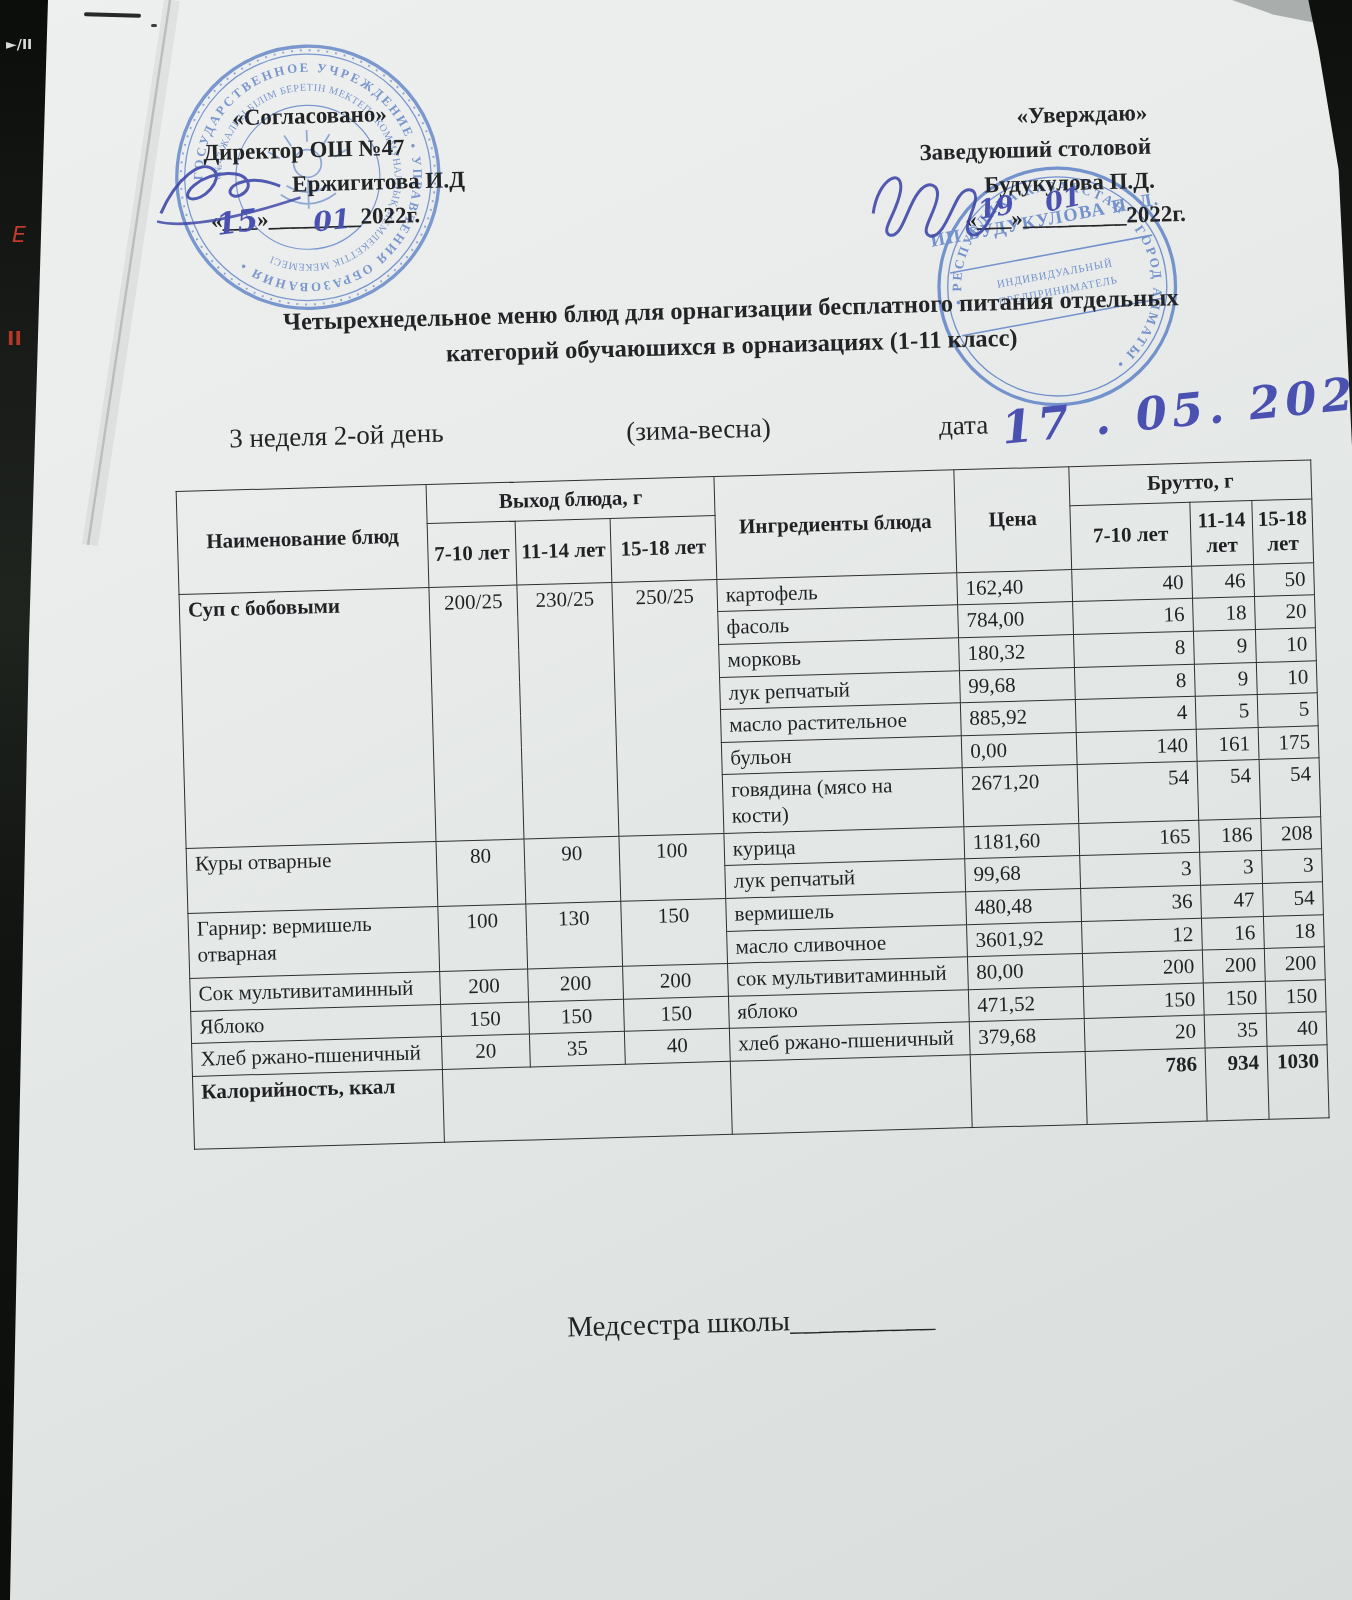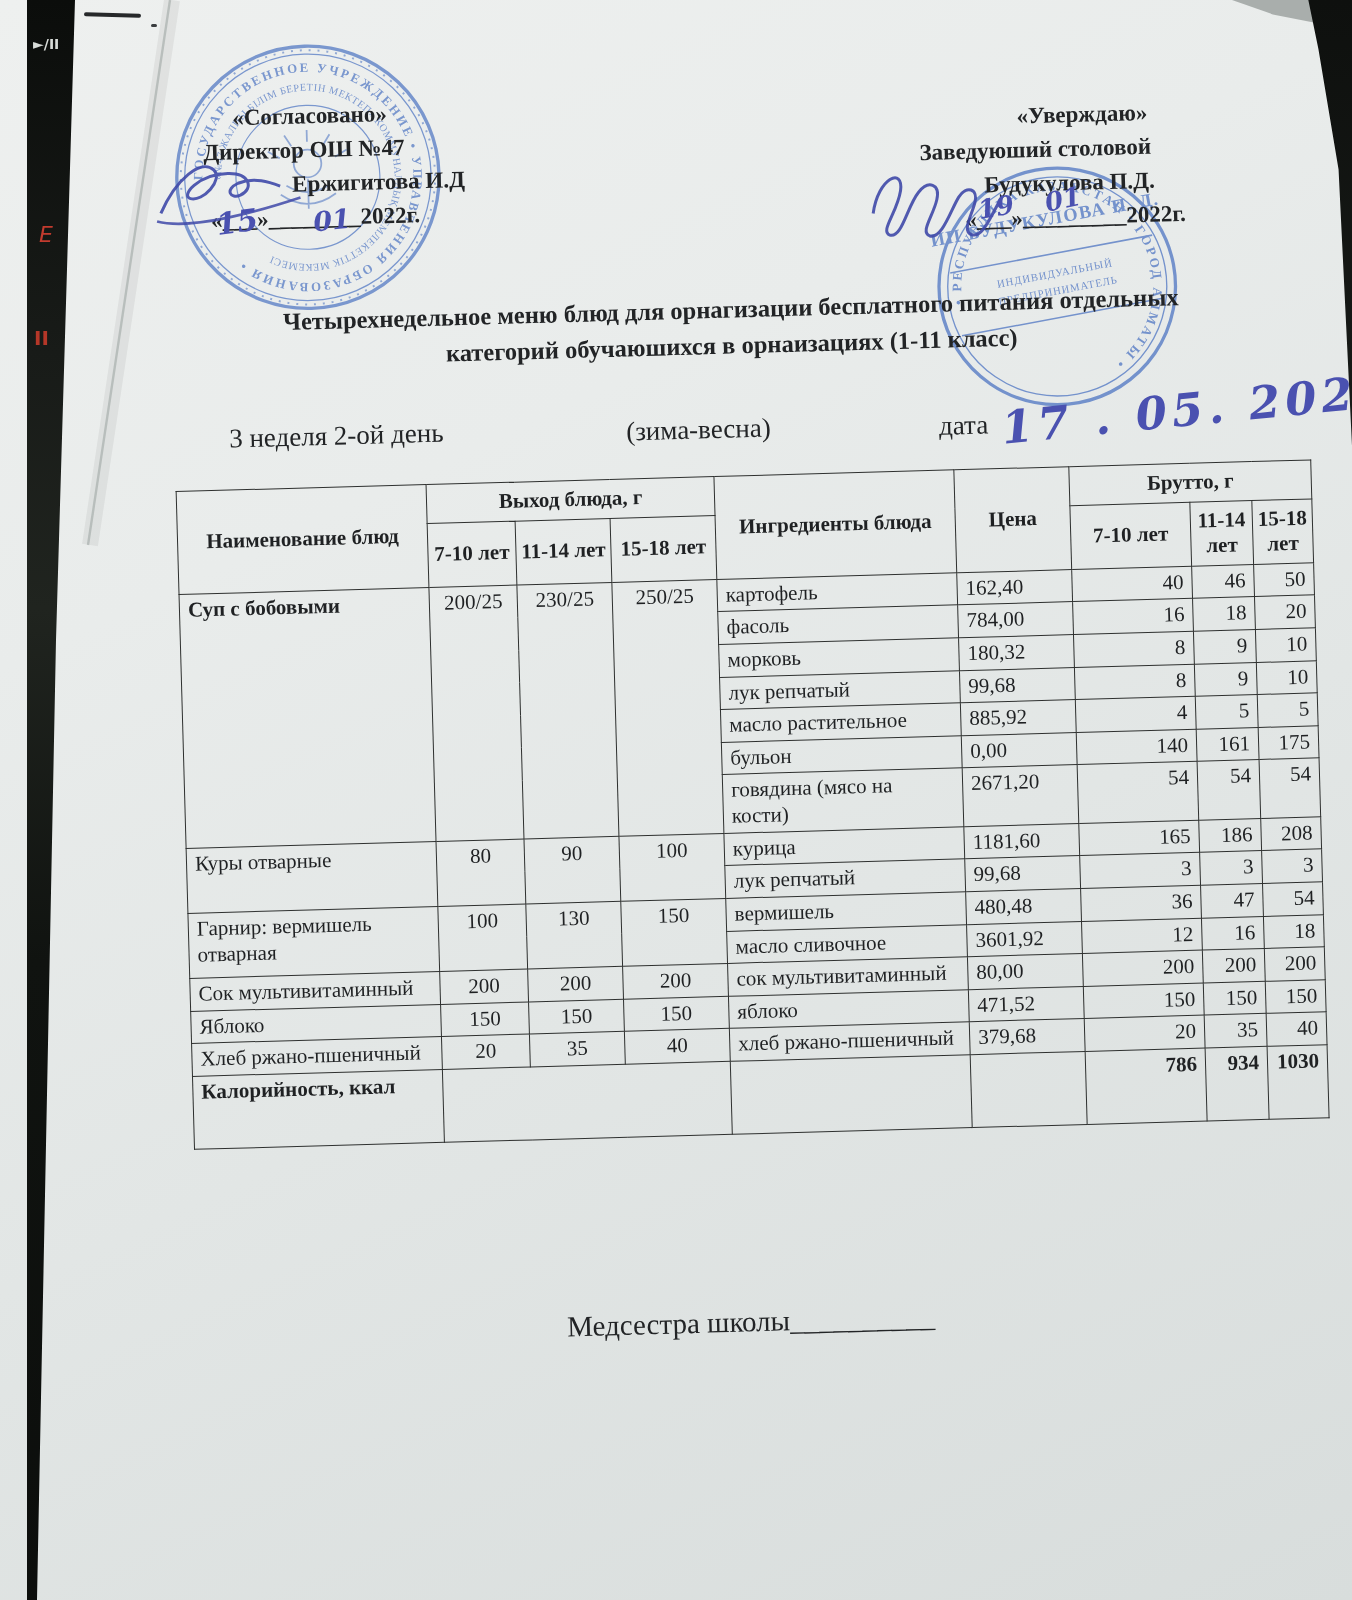--- a/index.html
+++ b/index.html
@@ -19,21 +19,20 @@
     transform:rotate(-1.6deg);
     transform-origin:650px 820px;
     color:#222426;
   }
   
   .crease{position:absolute;left:0;top:0;z-index:6;pointer-events:none;}
   .keyboard-strip{
     position:absolute;left:0;top:0;width:50px;height:1600px;z-index:10;
     background:linear-gradient(#0b0d0b 0%,#181b18 22%,#20241f 38%,#101310 60%,#0c0e0c 100%);
     clip-path:polygon(0 0,96% 0,58% 40%,20% 100%,0 100%);
-    margin-left:27px;
   }
   .kb-glyph{position:absolute;font-family:"DejaVu Sans",sans-serif;}
   .kb-play{left:6px;top:36px;color:#d8dcd9;font-size:14px;font-weight:bold;}
   .kb-e{left:12px;top:222px;color:#c23b2e;font-size:22px;font-style:italic;}
   .kb-ii{left:7px;top:326px;color:#b53728;font-size:20px;font-weight:bold;text-align:right;}
   .gray-sliver{
     position:absolute;left:1232px;top:0;width:120px;height:30px;z-index:9;
     background:#a9aeac;
     clip-path:polygon(0 0,100% 0,100% 100%,34% 48%);
   }

